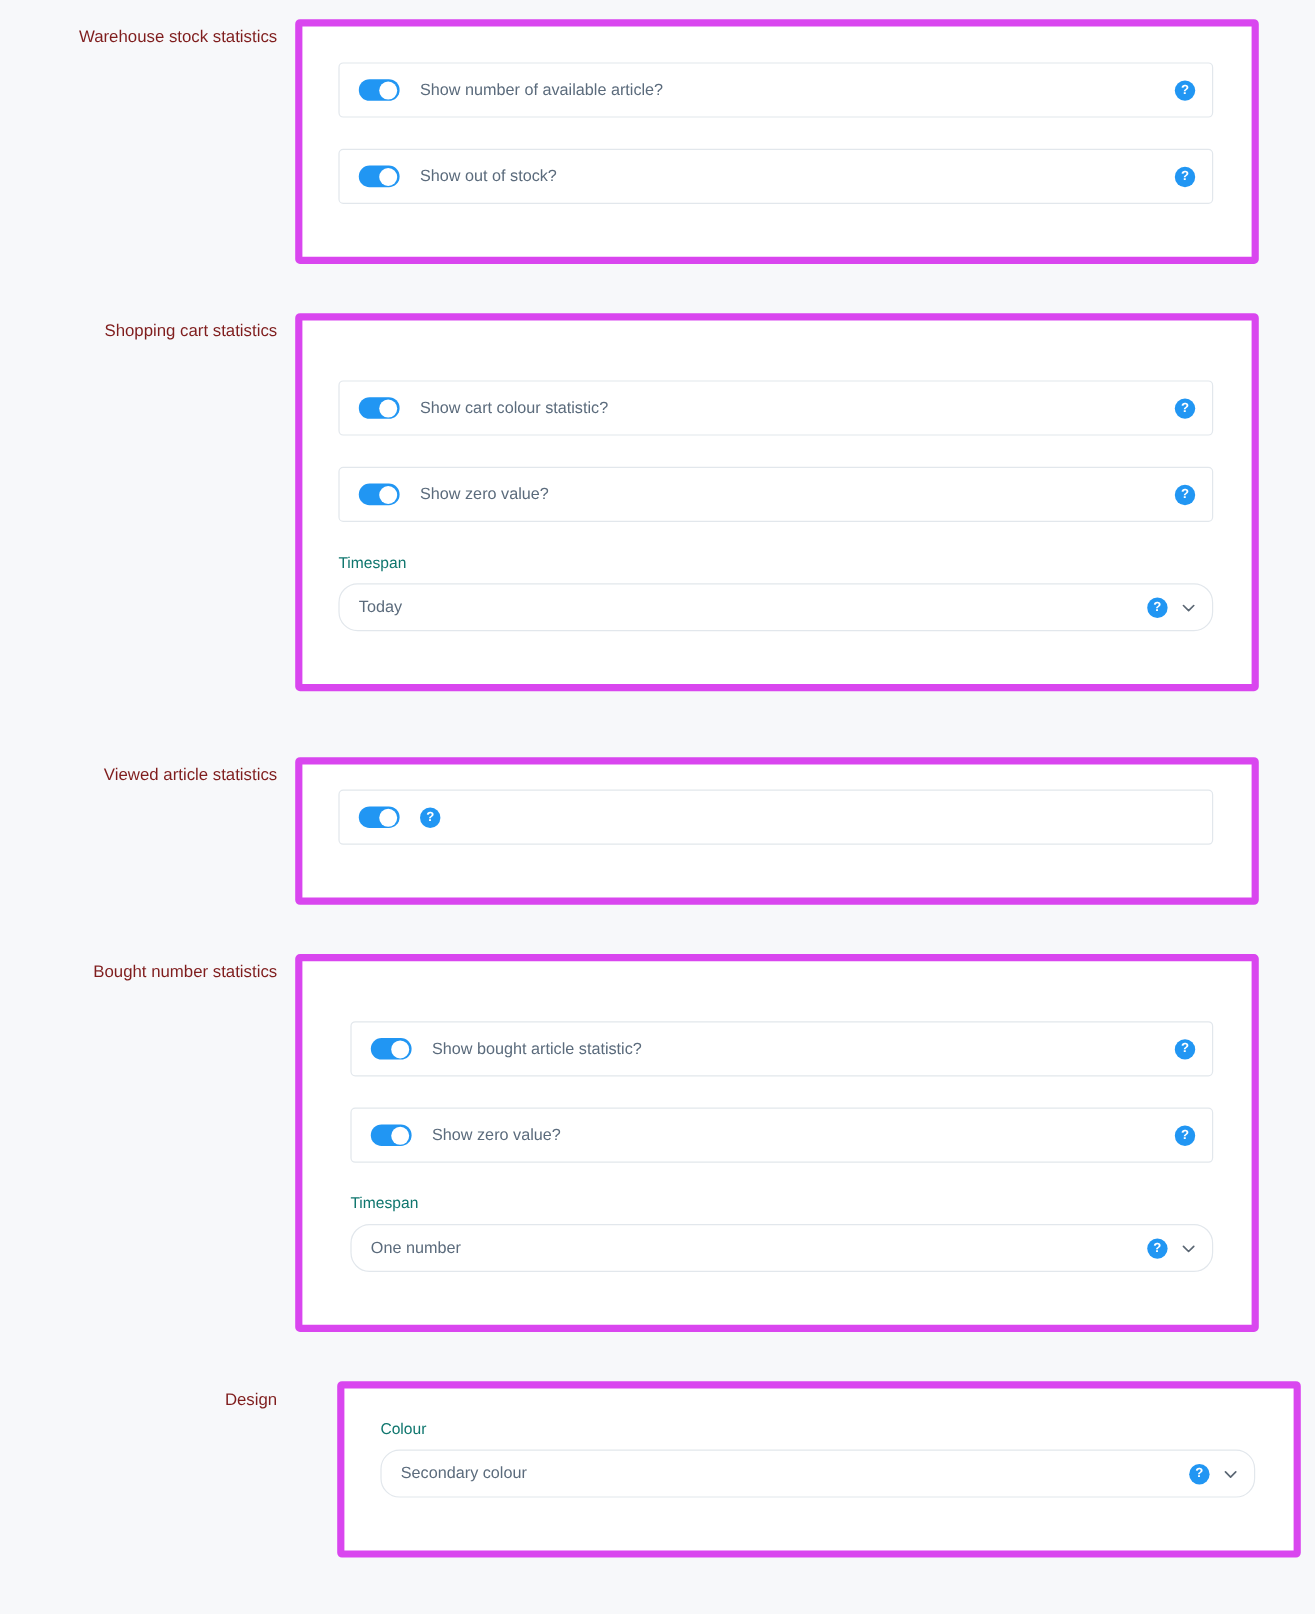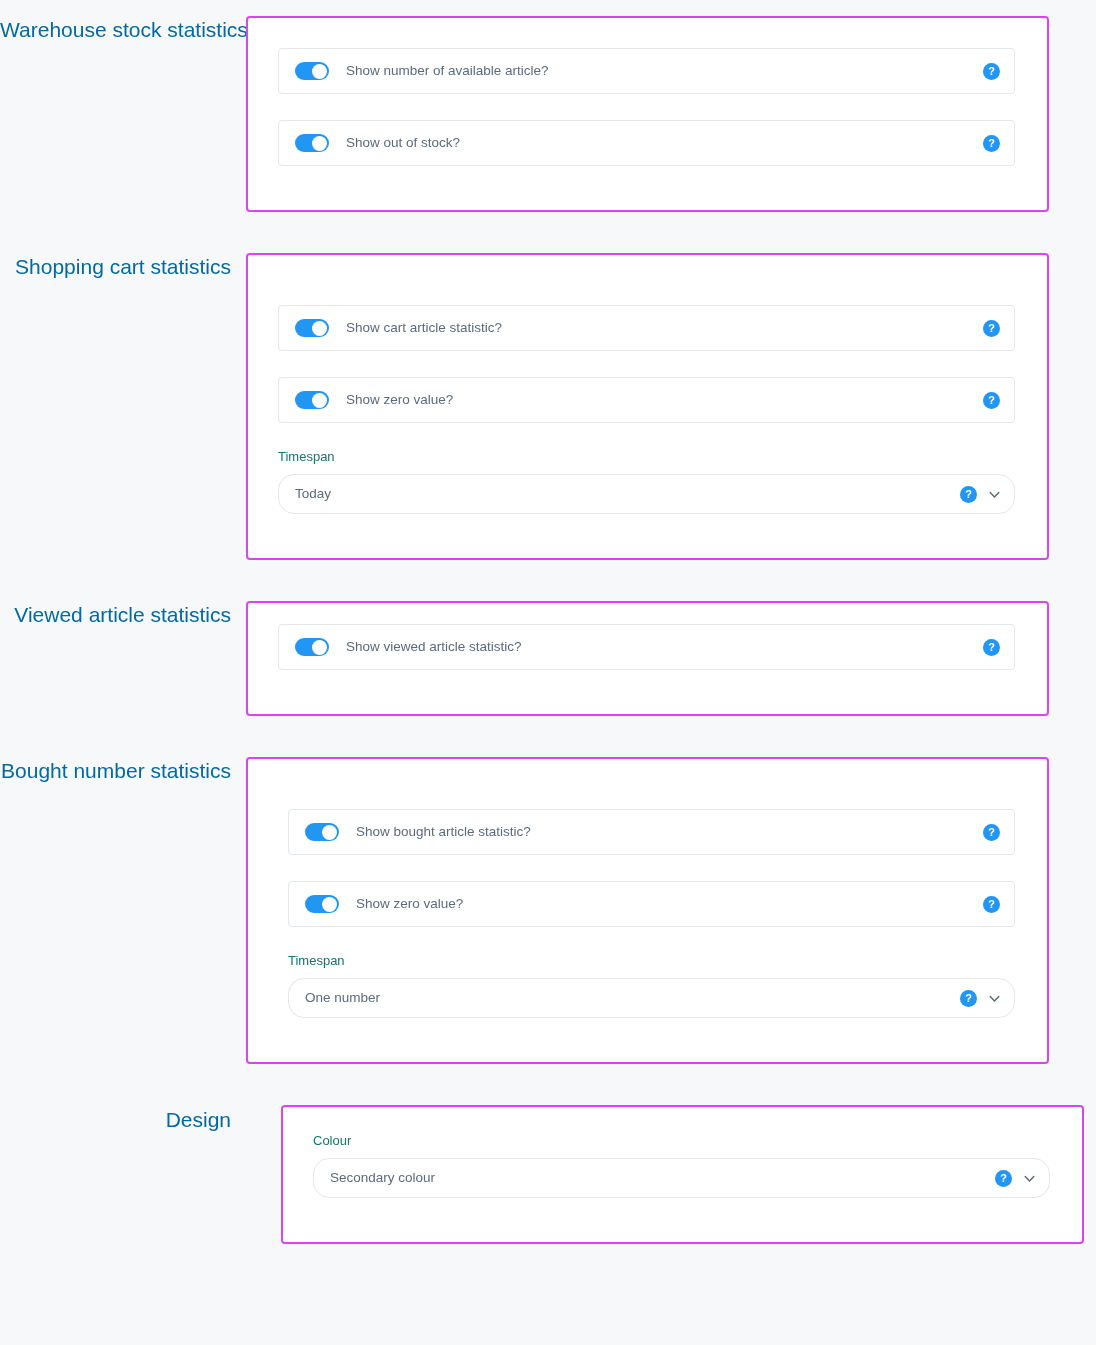--- a/index.html
+++ b/index.html
@@ -26,32 +26,32 @@
     display: flex;
     align-items: flex-start;
     width: 100%;
   }
 
   .section-label {
     width: 246px;
     flex: 0 0 246px;
     text-align: right;
     padding-right: 15px;
-    font-size: 21px;
+    font-size: 14px;
     line-height: 20px;
-    color: #0369a1;
+    color: #7f1d1d;
     font-weight: 400;
     white-space: nowrap;
   }
 
   .panel {
     flex: 0 0 auto;
     width: 803px;
     background: #ffffff;
-    border: 2px solid #d946ef;
+    border: 6px solid #d946ef;
     border-radius: 4px;
     padding: 30px;
   }
 
   
   .toggle-row {
     display: flex;
     align-items: center;
     background: #ffffff;
     border: 1px solid #e2e7ec;
@@ -140,21 +140,21 @@
   }
   .chevron svg { display: block; }
 
   
   #sec-warehouse { margin-top: 16px; }
   #sec-warehouse .panel { padding: 30px 32px 44px 30px; }
 
   #sec-cart { margin-top: 41px; }
   #sec-cart .panel { padding: 50px 32px 44px 30px; }
 
-  #sec-viewed { margin-top: 41px; border-radius: 20px; }
+  #sec-viewed { margin-top: 55px; border-radius: 20px; }
   #sec-viewed .panel { padding: 21px 32px 44px 30px; }
 
   #sec-bought { margin-top: 41px; }
   #sec-bought .panel { padding: 50px 32px 44px 40px; }
 
   #sec-design { margin-top: 41px; gap: 35px; }
   #sec-design .panel { padding: 26px 32px 44px 30px; }
 
   #sec-warehouse .section-label { padding-top: 4px; }
   #sec-cart .section-label { padding-top: 4px; }
@@ -191,21 +191,21 @@
   </div>
 
   <div class="section" id="sec-cart">
     <div class="section-label">Shopping cart statistics</div>
     <div class="panel">
 
       <div class="toggle-row">
         <span class="switch">
             <span class="knob"></span>
           </span>
-        <span class="toggle-label">Show cart article statistic?</span>
+        <span class="toggle-label">Show cart colour statistic?</span>
         <span class="help-icon">?</span>
       </div>
 
       <div class="toggle-row">
         <span class="switch">
             <span class="knob"></span>
           </span>
         <span class="toggle-label">Show zero value?</span>
         <span class="help-icon">?</span>
       </div>
@@ -227,21 +227,20 @@
   </div>
 
   <div class="section" id="sec-viewed">
     <div class="section-label">Viewed article statistics</div>
     <div class="panel">
 
       <div class="toggle-row">
         <span class="switch">
             <span class="knob"></span>
           </span>
-        <span class="toggle-label">Show viewed article statistic?</span>
         <span class="help-icon">?</span>
       </div>
 
     </div>
   </div>
 
   <div class="section" id="sec-bought">
     <div class="section-label">Bought number statistics</div>
     <div class="panel">
 

